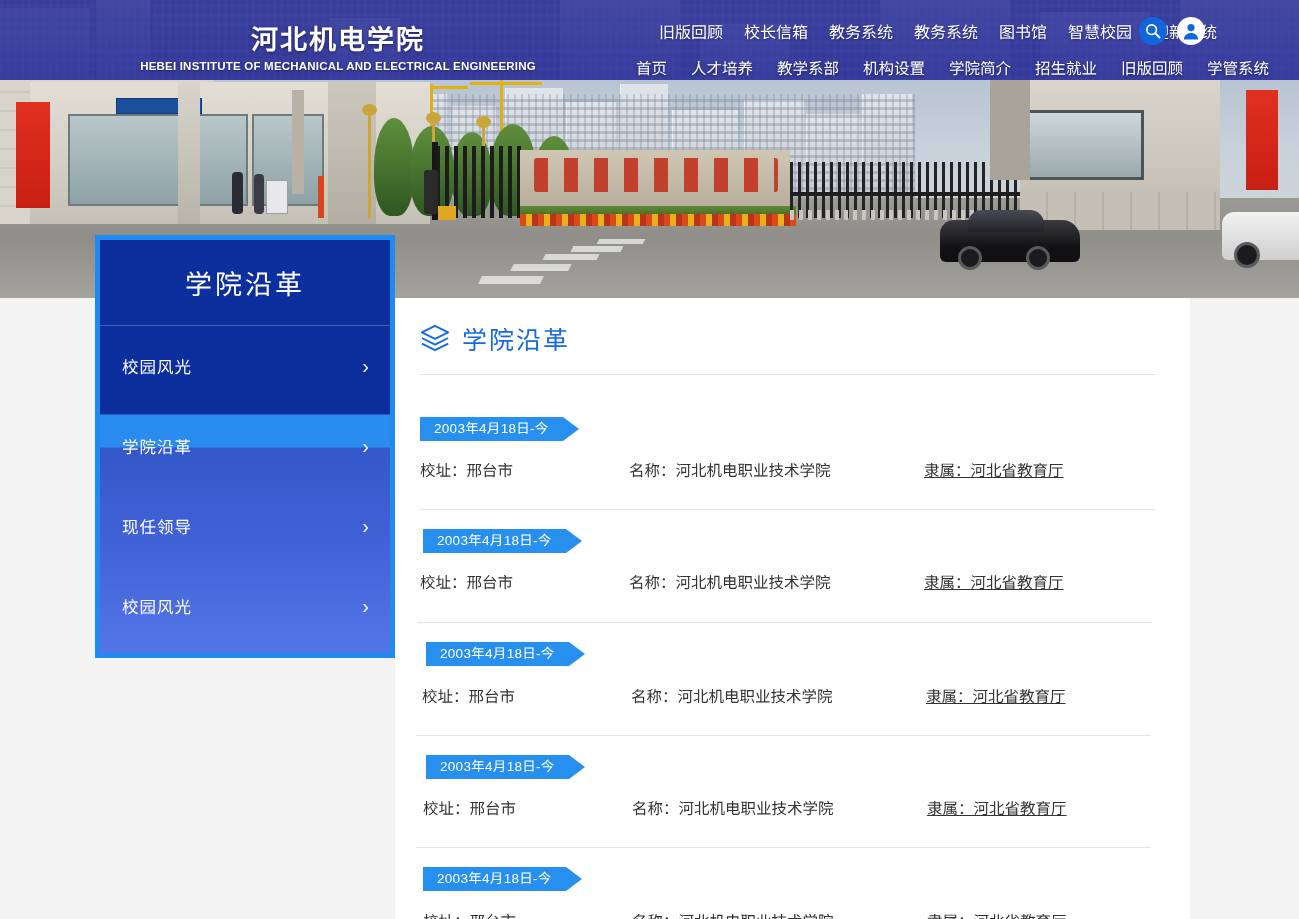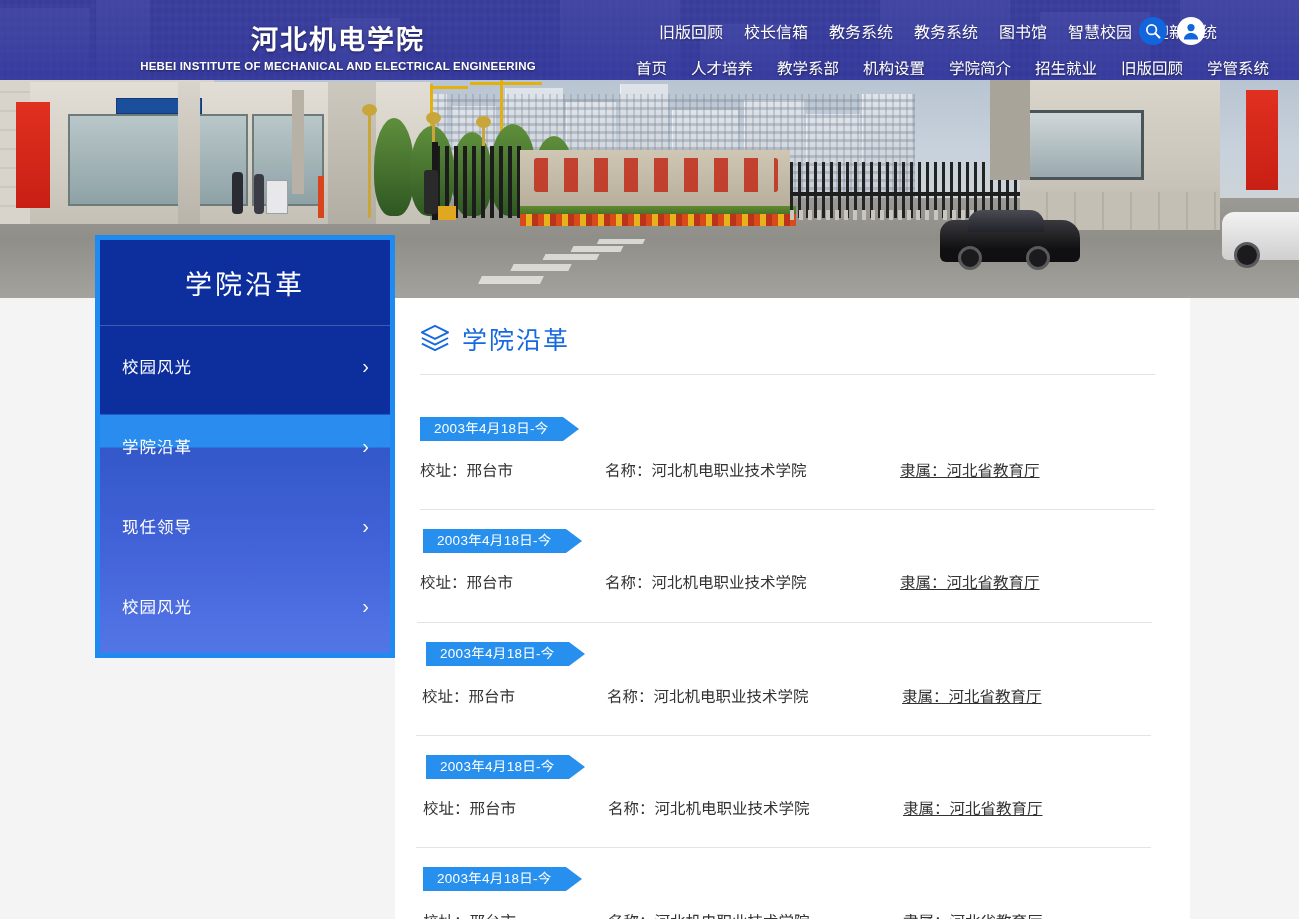--- a/index.html
+++ b/index.html
@@ -155,21 +155,21 @@
     padding: 0 14px 0 14px; white-space: nowrap;
   }
   .tl-badge::after {
     content: ""; position: absolute; right: -16px; top: 0;
     width: 0; height: 0;
     border-top: 12px solid transparent; border-bottom: 12px solid transparent;
     border-left: 16px solid #2790ee;
   }
   .tl-fields { display: flex; font-size: 15.5px; color: #333333; }
   .tl-f1 { width: 185px; }
-  .tl-f2 { width: 295px; }
+  .tl-f2 { width: 295px; margin-left: 24px; }
   .tl-f3 { width: 250px; text-decoration: underline; }
   .tl-rule { height: 1px; background: #e4e4e4; }
 </style>
 </head>
 <body>
 
 <div id="page">
 
   <div class="header">
     <div class="header-photo"></div>

